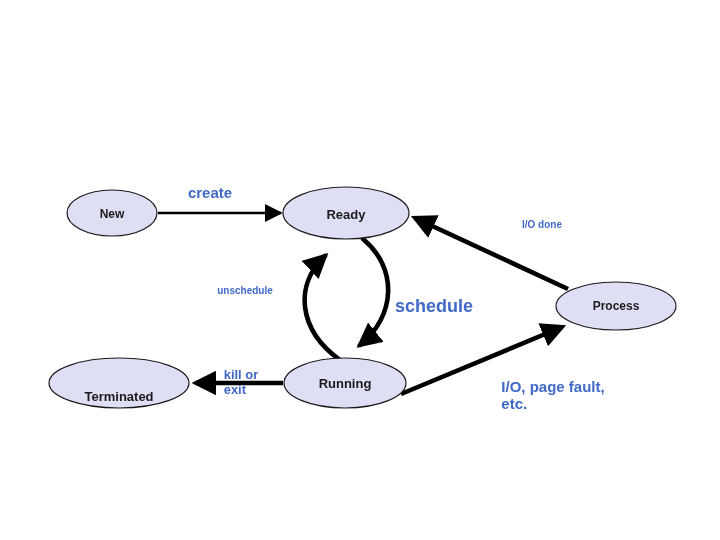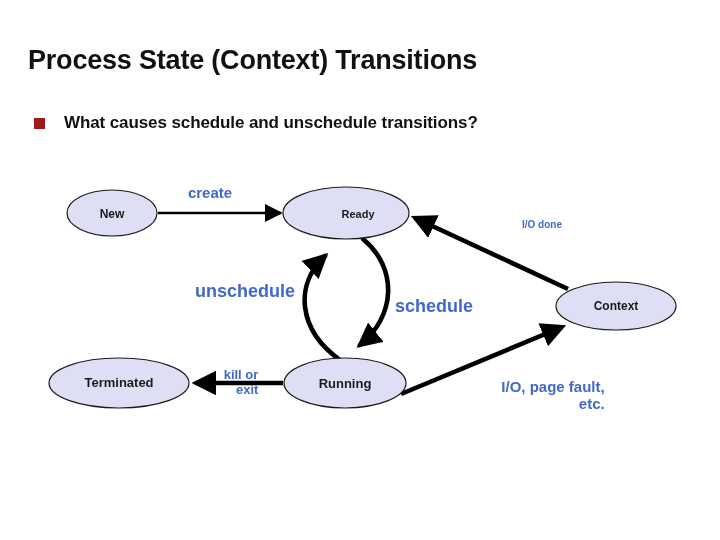--- a/index.html
+++ b/index.html
@@ -76,39 +76,34 @@
     font-weight: bold;
     color: #1b1b1b;
     white-space: nowrap;
     transform: translate(-50%, -50%);
     pointer-events: none;
   }
 
   
   .edge-label {
     position: absolute;
-    text-align: right;
+    text-align: left;
     font-weight: bold;
     color: #4169C8;
     white-space: pre;
     transform: translate(-50%, -50%);
     line-height: 1.12;
   }
 </style>
 </head>
 <body>
 
 <div id="slide">
 
-  <div class="slide-title">Process State (Context) Transitions</div>
 
-  <div class="bullet-row">
-    <span class="bullet-square"></span>
-    <span class="bullet-text">What causes schedule and unschedule transitions?</span>
-  </div>
 
   <svg id="diagram" viewBox="0 0 720 540">
     <defs>
       <marker id="arrowThin" viewBox="0 0 10 10" refX="9" refY="5" markerWidth="7" markerHeight="7" orient="auto-start-reverse">
         <path d="M 0 0 L 10 5 L 0 10 z" fill="#000000"></path>
       </marker>
       <marker id="arrowThick" viewBox="0 0 10 10" refX="8.2" refY="5" markerWidth="5.4" markerHeight="5.4" orient="auto-start-reverse">
         <path d="M 0 0 L 10 5 L 0 10 z" fill="#000000"></path>
       </marker>
     </defs>
@@ -148,27 +143,27 @@
     </g>
     <g>
       <ellipse cx="119" cy="383" rx="70" ry="25" fill="#DEDFF5" stroke="#1a1a1a" stroke-width="1.2"></ellipse>
     </g>
     <g>
       <ellipse cx="345" cy="383" rx="61" ry="25" fill="#DEDFF5" stroke="#1a1a1a" stroke-width="1.2"></ellipse>
     </g>
   </svg>
 
   <div class="node-label" style="left:112px; top:214px; font-size:12px;">New</div>
-  <div class="node-label" style="left:346px; top:214px; font-size:11px;margin-left:12px;">Ready</div>
-  <div class="node-label" style="left:616px; top:306px; font-size:12px;">Context</div>
-  <div class="node-label" style="left:119px; top:382px; font-size:13px;">Terminated</div>
+  <div class="node-label" style="left:346px; top:214px; font-size:13px;">Ready</div>
+  <div class="node-label" style="left:616px; top:306px; font-size:12px;">Process</div>
+  <div class="node-label" style="left:119px; top:396px; font-size:13px;">Terminated</div>
   <div class="node-label" style="left:345px; top:383px; font-size:13px;">Running</div>
 
   <div class="edge-label" style="left:210px; top:193px; font-size:15px;">create</div>
-  <div class="edge-label" style="left:245px; top:291px; font-size:18px;">unschedule</div>
+  <div class="edge-label" style="left:245px; top:291px; font-size:10px;">unschedule</div>
   <div class="edge-label" style="left:434px; top:306px; font-size:18px;">schedule</div>
   <div class="edge-label" style="left:542px; top:225px; font-size:10px;">I/O done</div>
   <div class="edge-label" style="left:241px; top:383px; font-size:13px;">kill or
 exit</div>
   <div class="edge-label" style="left:553px; top:396px; font-size:15px;">I/O, page fault,
 etc.</div>
 
 </div>
 
 </body></html>

